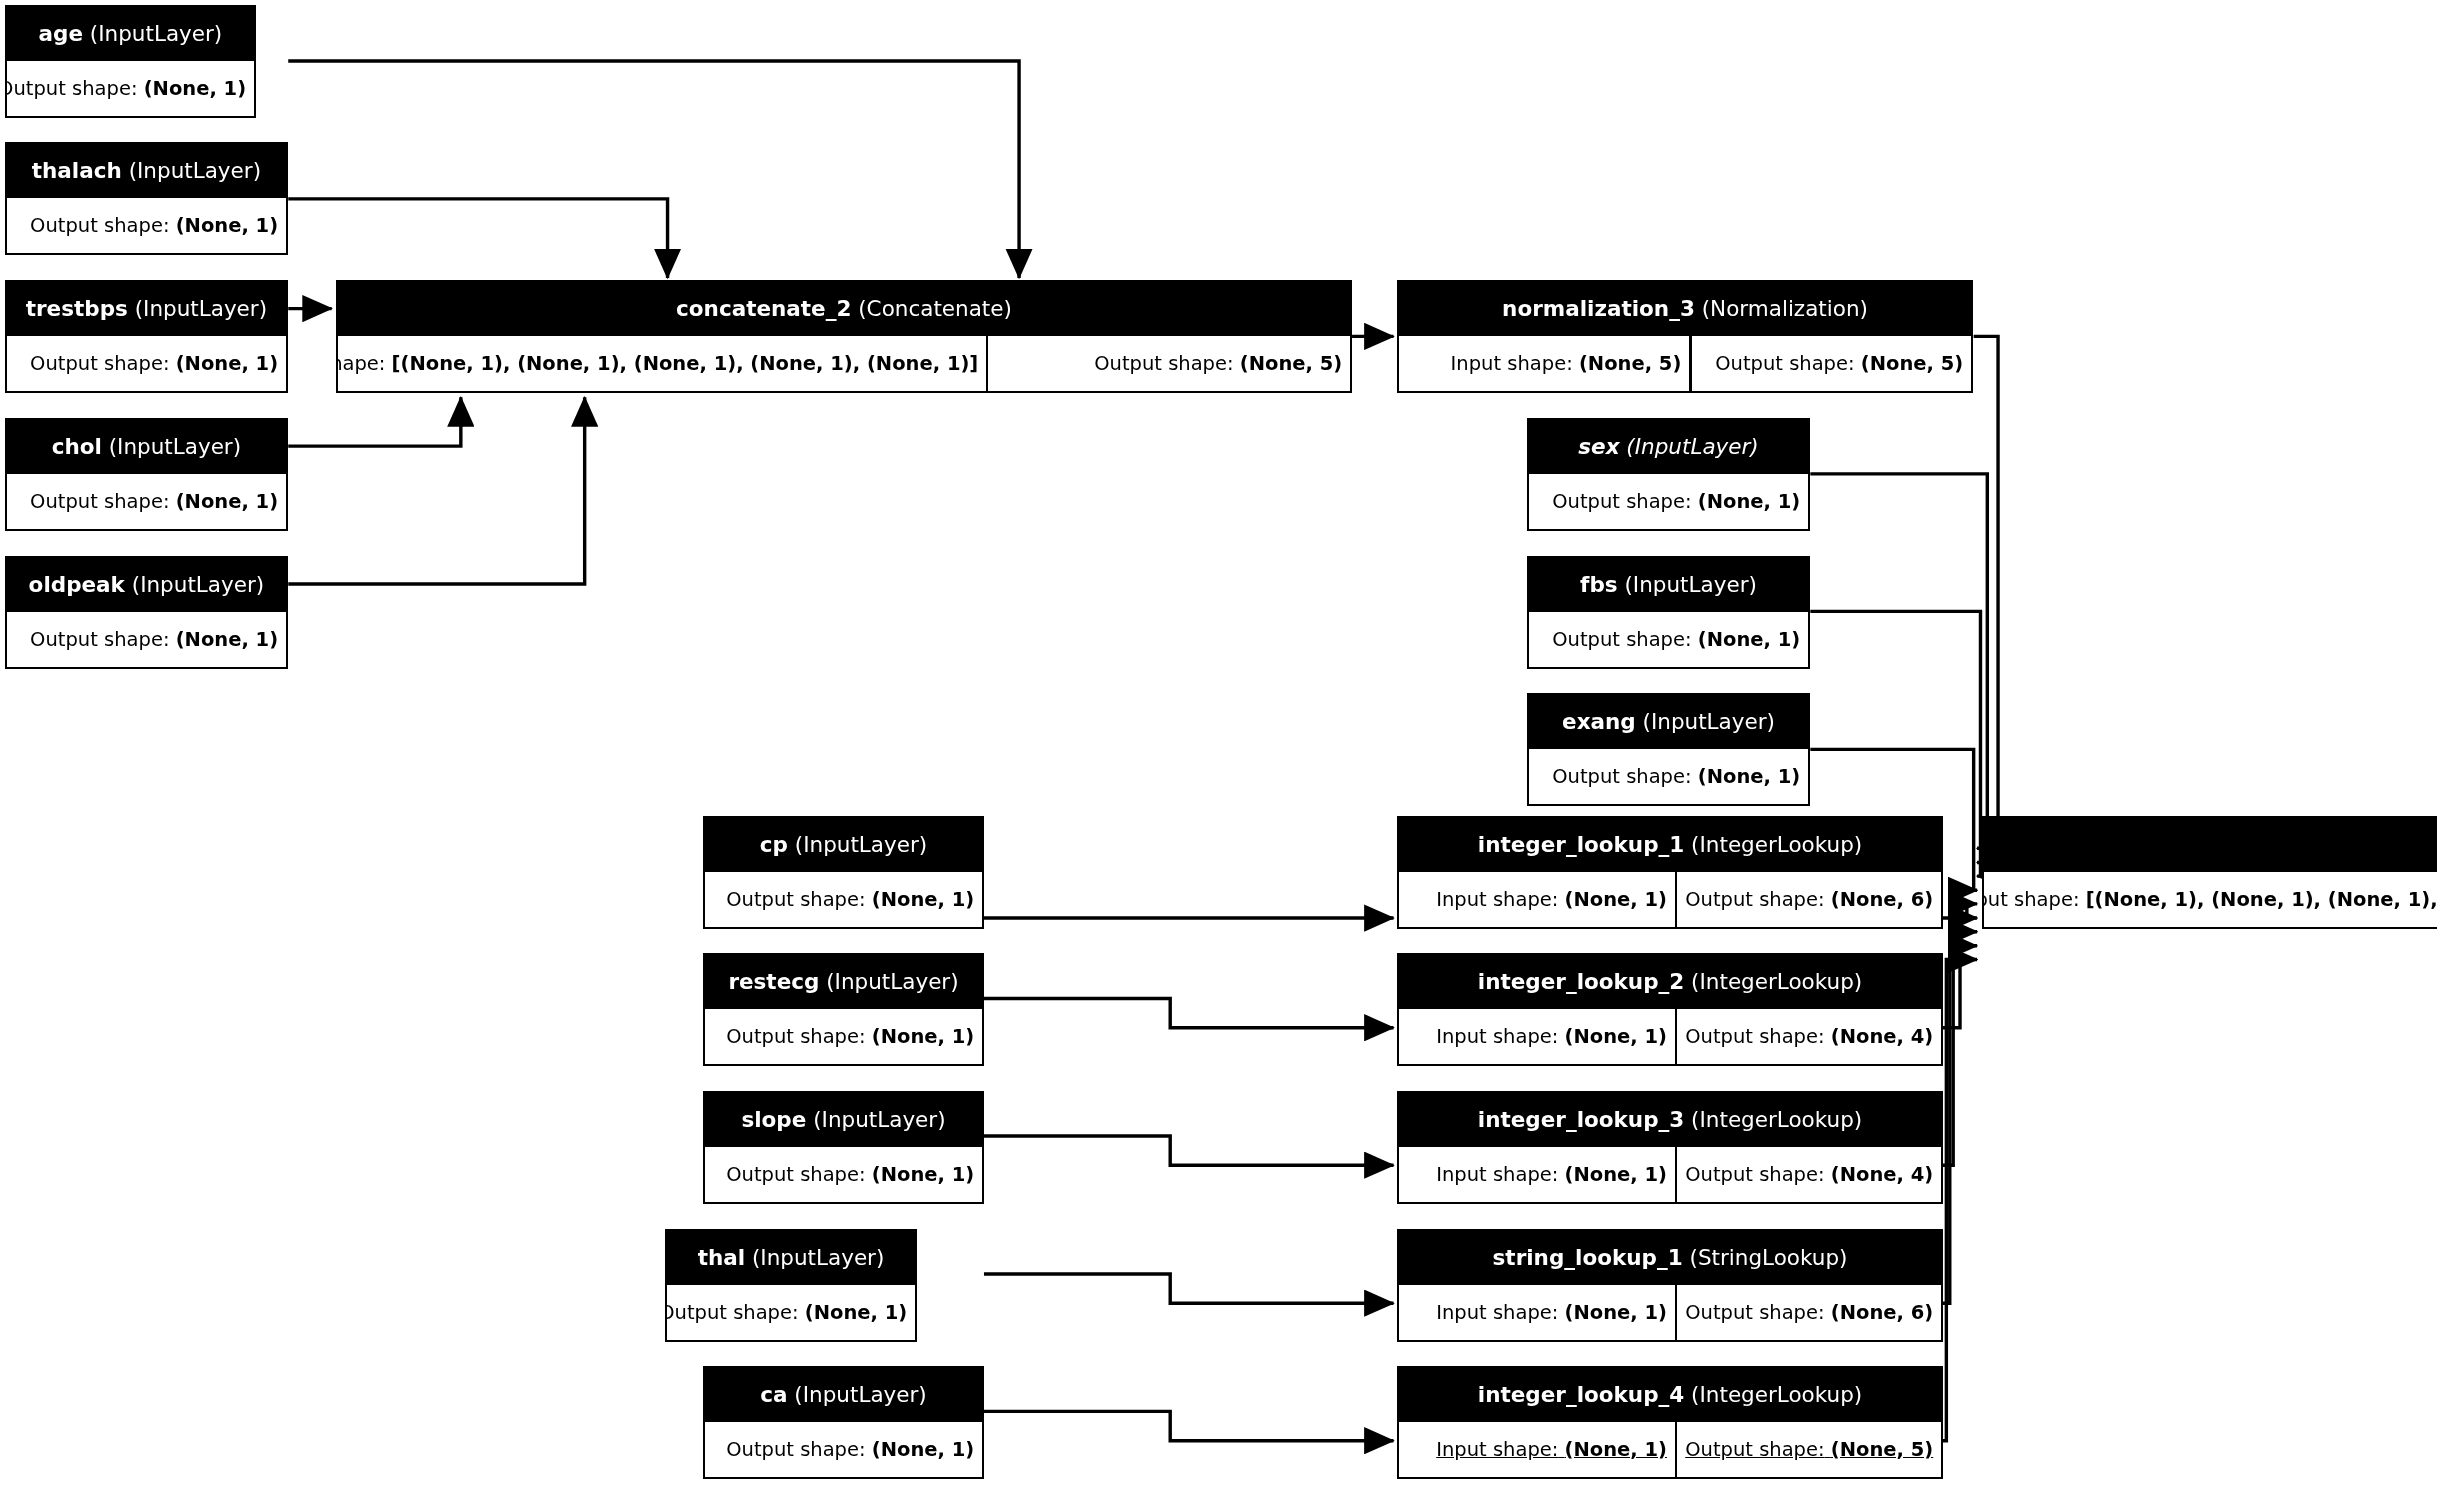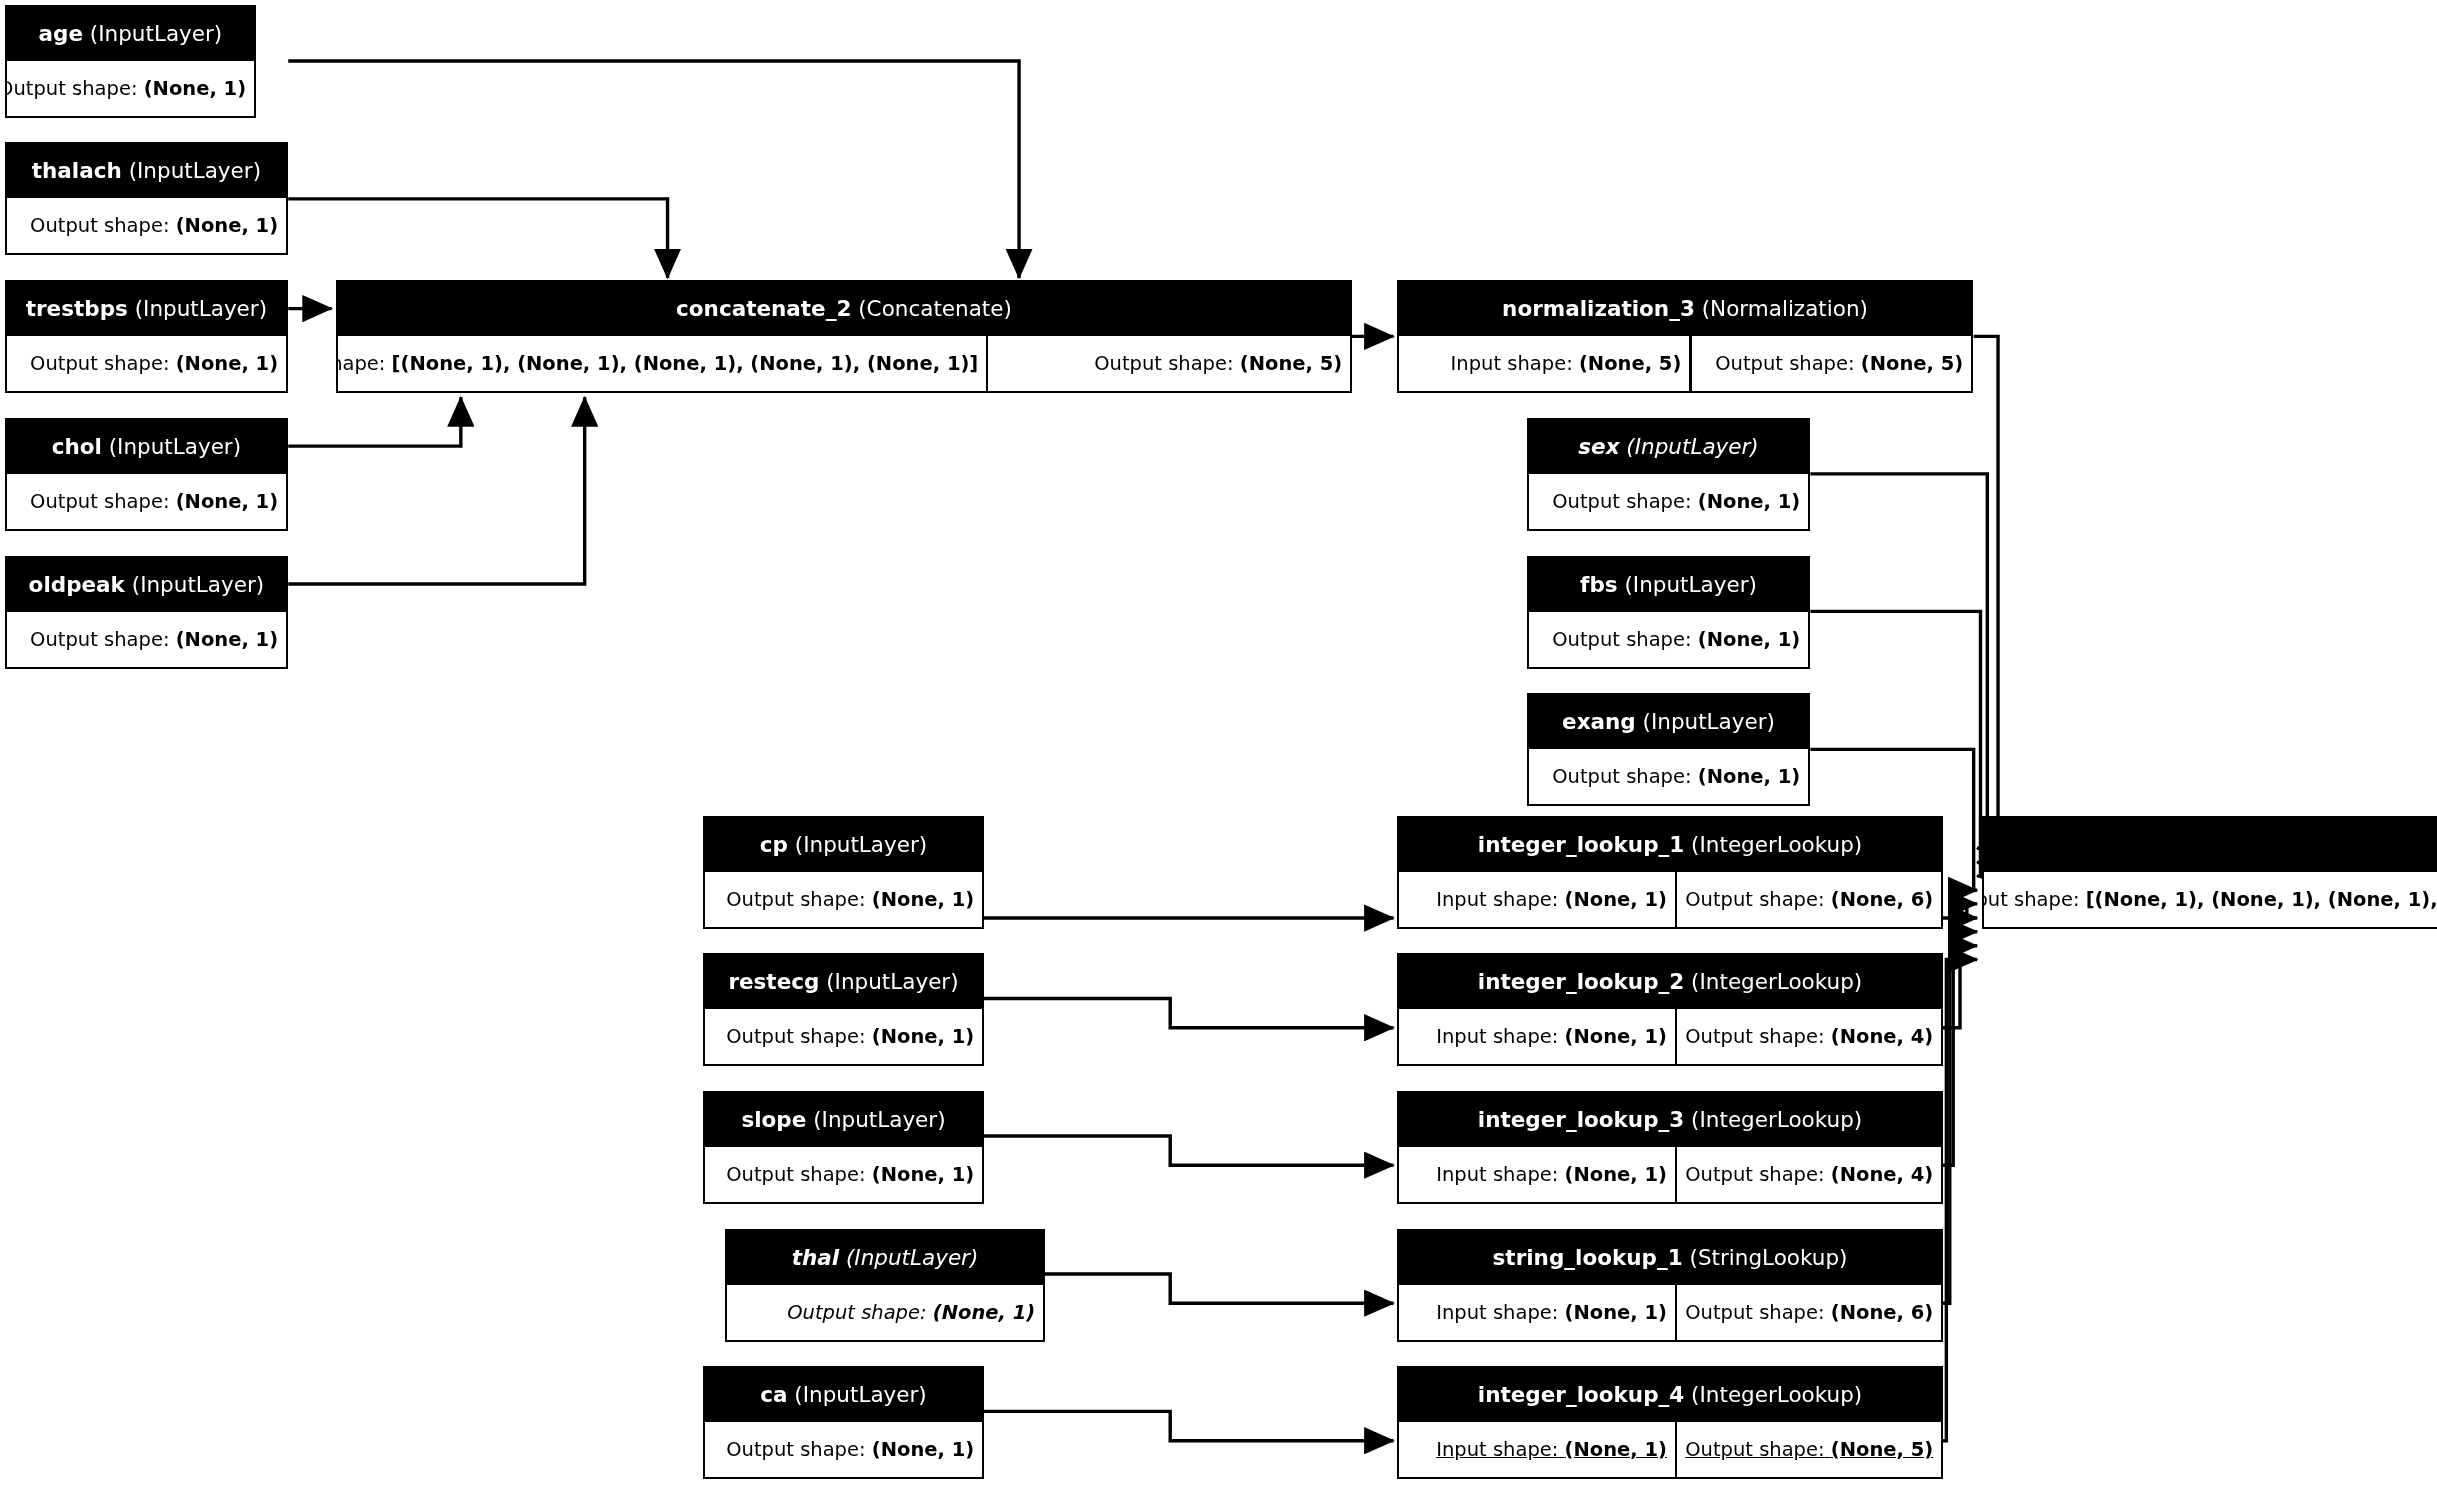--- a/index.html
+++ b/index.html
@@ -286,21 +286,21 @@
     <div class="node-title" style="height:54px;">
       <span class="nm">slope</span>&nbsp;<span class="ty">(InputLayer)</span>
     </div>
     <div class="shape-row">
       <div class="shape-cell">
         <span class="lbl">Output shape:</span>&nbsp;<span class="val">(None, 1)</span>
       </div>
     </div>
   </div>
 
-  <div class="node single" style="left:725px; top:1229px; width:320px; height:113px;font-style:italic;">
+  <div class="node single" style="left:665px; top:1229px; width:252px; height:113px;">
     <div class="node-title" style="height:54px;">
       <span class="nm">thal</span>&nbsp;<span class="ty">(InputLayer)</span>
     </div>
     <div class="shape-row">
       <div class="shape-cell">
         <span class="lbl">Output shape:</span>&nbsp;<span class="val">(None, 1)</span>
       </div>
     </div>
   </div>
 

